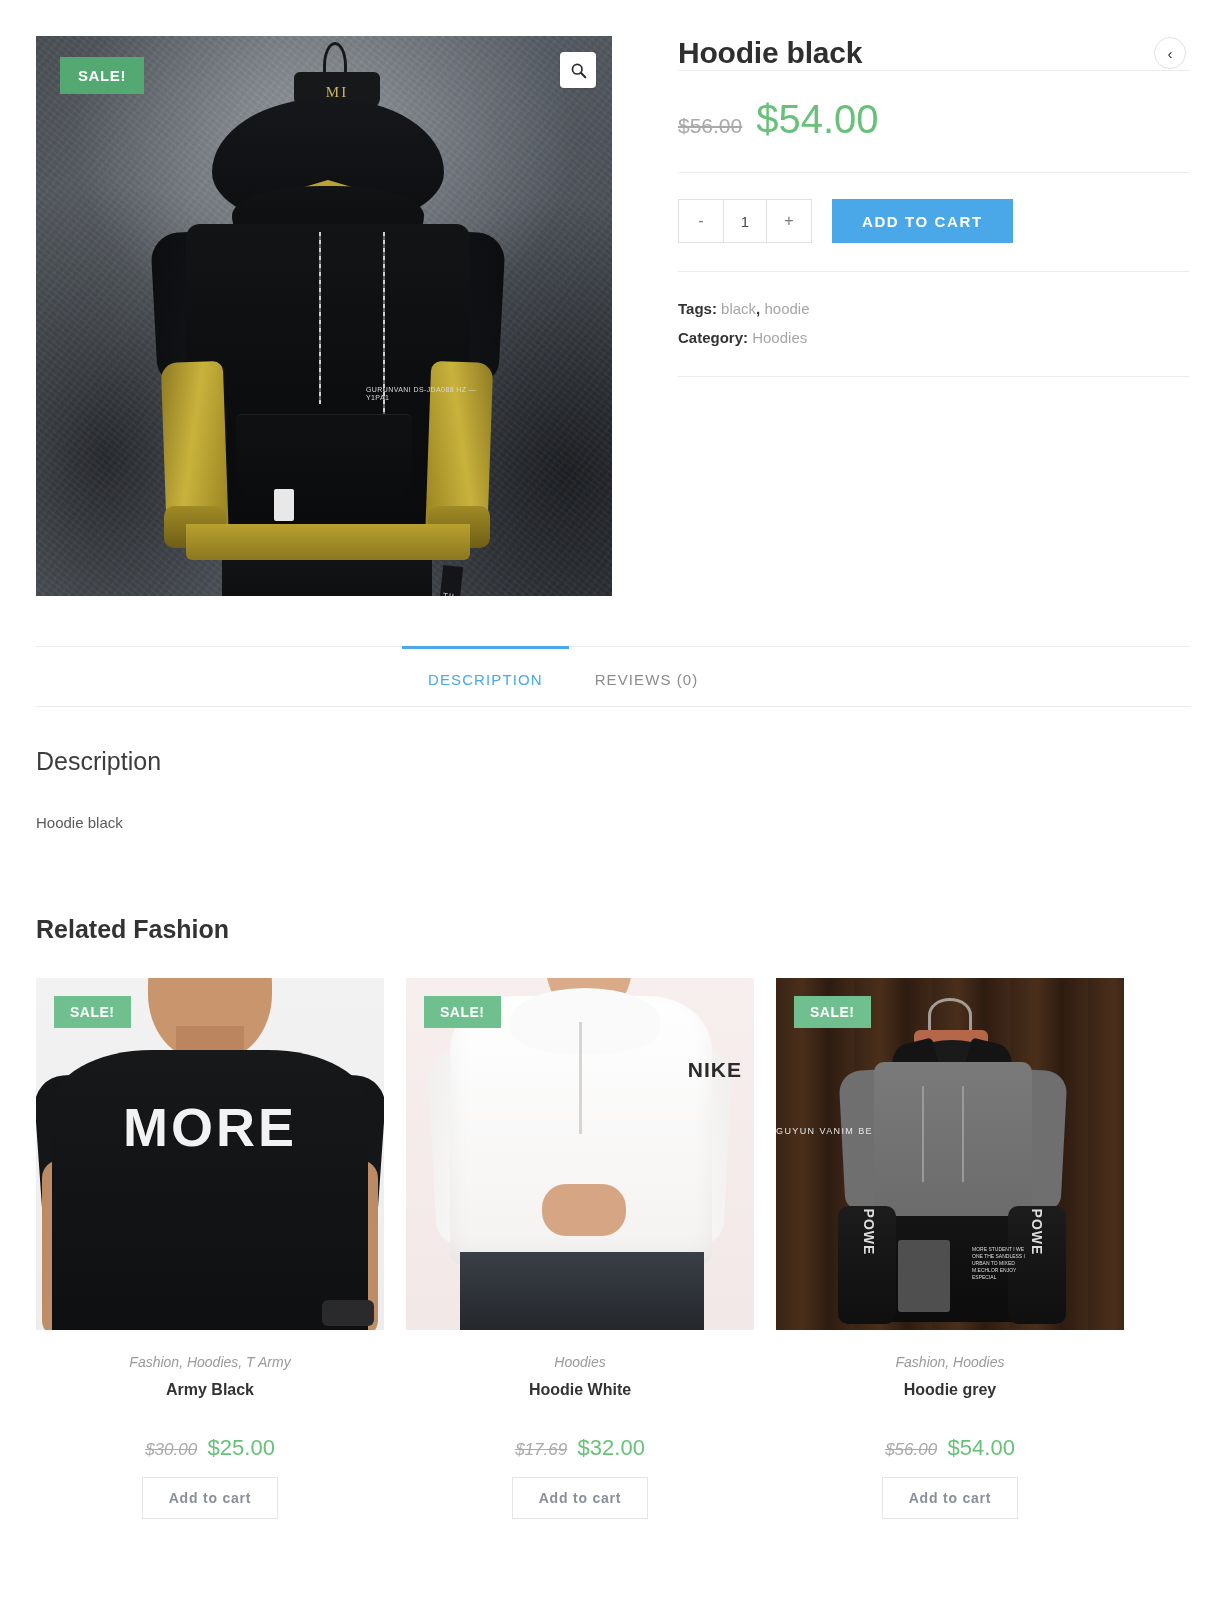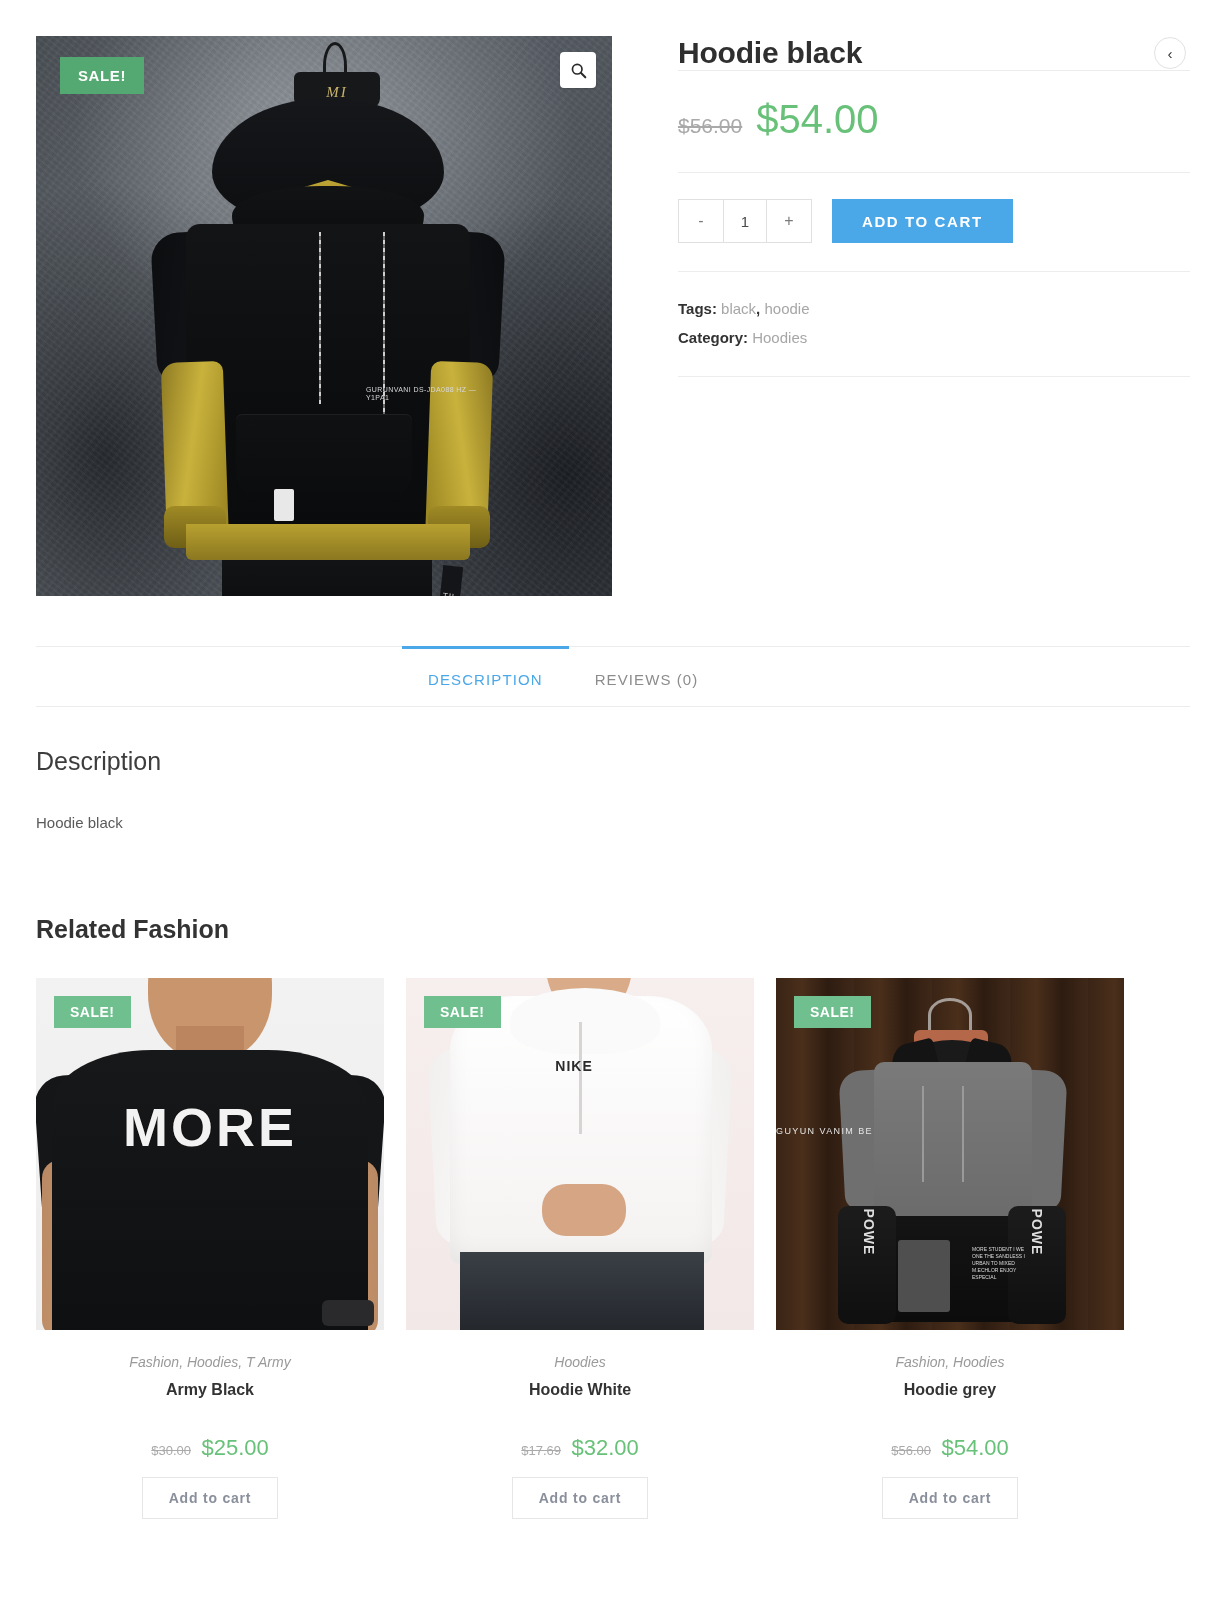--- a/index.html
+++ b/index.html
@@ -44,21 +44,20 @@
     border-bottom:none;
   }
   .hanger-bar{
     position:absolute; left:258px; top:36px; width:86px; height:44px;
     background:#17181a; border-radius:6px 6px 40% 40%;
   }
   .hanger-logo{
     position:absolute; left:258px; top:48px; width:86px; text-align:center;
     font-family:"Liberation Serif", serif; font-size:15px; letter-spacing:2px;
     color:#c9b46a;
-    font-style:italic;
   }
   
   .hood-inner{
     position:absolute; left:193px; top:72px; width:196px; height:112px;
     background: radial-gradient(ellipse at 50% 40%, #cdb43c 0%, #a8912c 60%, #6f5f1c 100%);
     border-radius:50% 50% 46% 46% / 60% 60% 40% 40%;
   }
   .hood-outer{
     position:absolute; left:176px; top:62px; width:232px; height:128px;
     border-radius:50% 50% 44% 44% / 58% 58% 42% 42%;
@@ -214,21 +213,21 @@
     letter-spacing: .5px; padding: 8px 16px;
   }
   .card-cats {
     text-align: center; font-style: italic; color: #9a9a9a; font-size: 14px;
     margin-top: 24px;
   }
   .card-name {
     text-align: center; font-size: 16px; font-weight: bold; color: #333; margin-top: 11px;
   }
   .card-price { text-align: center; margin-top: 36px; }
-  .card-price .o { color: #aaa; text-decoration: line-through; font-size: 13px; }
+  .card-price .o { color: #aaa; text-decoration: line-through; font-size: 17px; font-style: italic; }
   .card-price .n { color: #68c178; font-size: 22px; margin-left: 6px; }
   .card-btn-wrap { text-align: center; margin-top: 16px; }
   .card-btn {
     display: inline-block; border: 1px solid #e6e6e6; background: #fff;
     color: #8a8f9c; font-weight: bold; font-size: 14px; letter-spacing: .8px;
     padding: 12px 26px; font-family: "Liberation Sans", sans-serif; cursor: pointer;
   }
 
   
   .art { position: absolute; inset: 0; }
@@ -261,21 +260,21 @@
     background:linear-gradient(180deg,#ffffff 0%, #f4f2f1 100%);
     border-radius:64px 64px 10px 10px / 54px 54px 10px 10px;
     box-shadow: inset 0 -10px 22px rgba(0,0,0,.05);
   }
   .wh-hood{position:absolute;left:104px;top:10px;width:150px;height:66px;background:#fafafa;border-radius:50% 50% 40% 40%;}
   .wh-zip{position:absolute;left:173px;top:44px;width:3px;height:112px;background:#d8d4d2;}
   .wh-sleeve-l{position:absolute;left:26px;top:70px;width:82px;height:196px;background:linear-gradient(100deg,#f1efee,#ffffff);border-radius:28px 14px 20px 24px;transform:rotate(-3deg);}
   .wh-sleeve-r{position:absolute;left:240px;top:70px;width:82px;height:196px;background:linear-gradient(260deg,#f1efee,#ffffff);border-radius:14px 28px 24px 20px;transform:rotate(3deg);}
   .wh-hands{position:absolute;left:136px;top:206px;width:84px;height:52px;background:#d5a584;border-radius:24px;}
   .wh-pants{position:absolute;left:54px;top:274px;width:244px;height:82px;background:linear-gradient(180deg,#3a3f46,#23272c);}
-  .wh-logo{position:absolute;left:0;right:12px;top:80px;text-align:center;font-size:14px;font-weight:bold;letter-spacing:1px;color:#2b2b2b;}
+  .wh-logo{position:absolute;left:0;right:12px;top:80px;text-align:right;font-size:21px;font-weight:bold;letter-spacing:1px;color:#2b2b2b;}
   
   .art-wood{
     background:
       repeating-linear-gradient(90deg, #3a2415 0px, #4a2f1b 26px, #2e1c11 52px, #3f2818 78px),
       linear-gradient(180deg,#2a1a0f,#1b1109);
   }
   .gh-hanger{position:absolute;left:152px;top:20px;width:44px;height:34px;border:3px solid #cfcfcf;border-radius:50% 50% 0 0;border-bottom:none;opacity:.7;}
   .gh-hangbar{position:absolute;left:138px;top:52px;width:74px;height:24px;background:#b5674a;border-radius:6px 6px 50% 50%;}
   .gh-hood{position:absolute;left:126px;top:62px;width:100px;height:50px;background:#1a1a1a;border-radius:50% 50% 30% 30%;}
   .gh-top{

